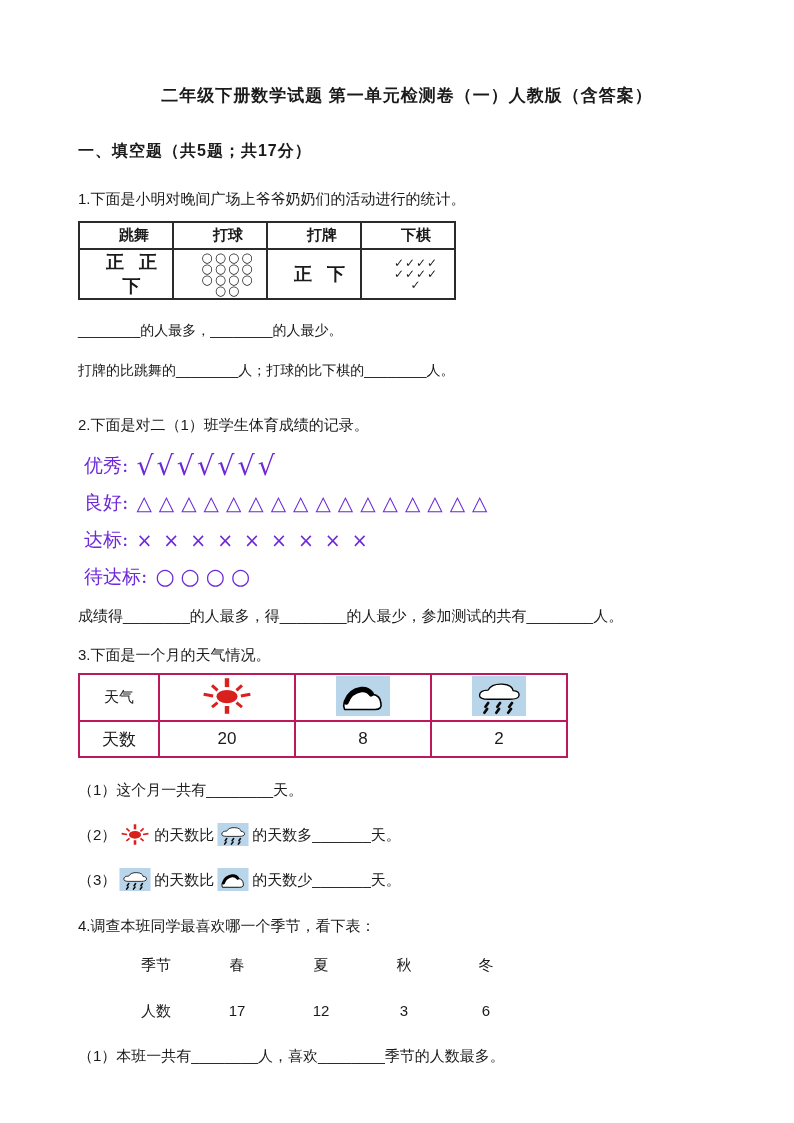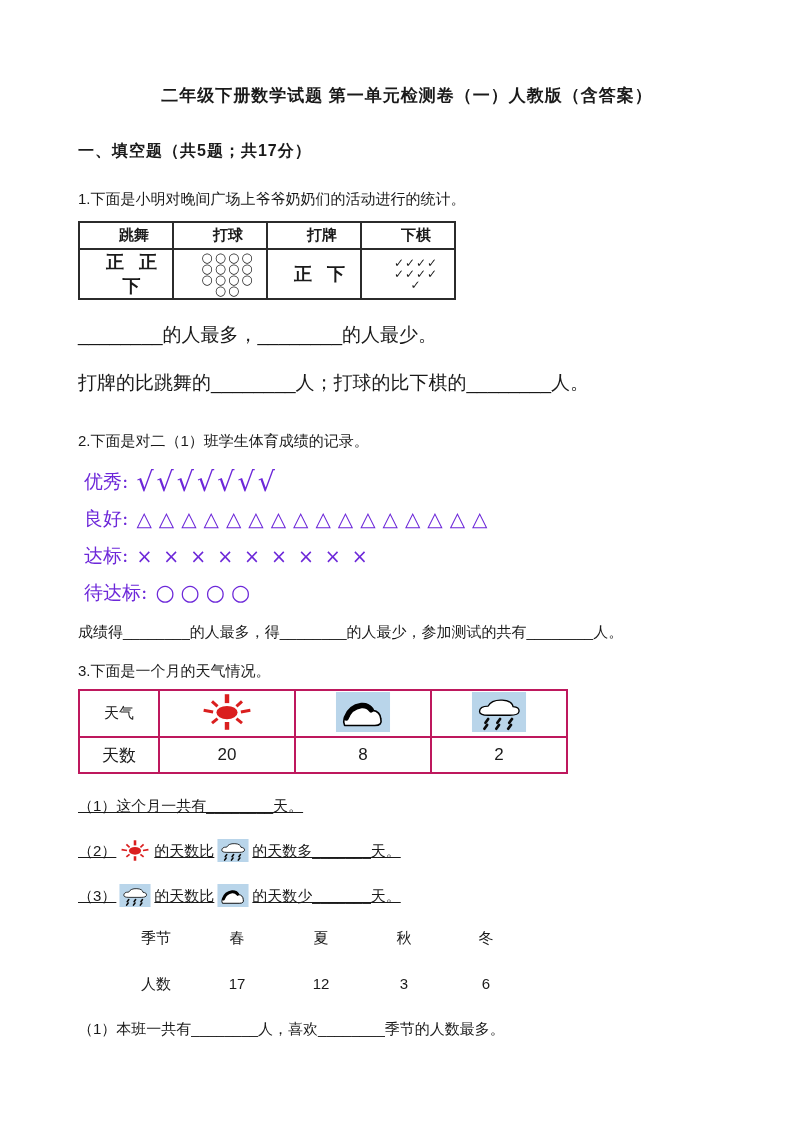--- a/index.html
+++ b/index.html
@@ -13,21 +13,21 @@
   .content { padding:0 58px 0 78px; }
 
   .doc-title {
     margin-top:84px; text-align:center;
     font-size:17px; font-weight:bold; letter-spacing:1px;
   }
   .section-heading {
     margin-top:34px; font-size:16px; font-weight:bold; letter-spacing:1px;
   }
   .prompt { margin-top:28px; font-size:15px; }
-  .blank-line { font-size:19px; }
+  .blank-line { font-size:14px; }
 
   
   .activity-table {
     margin-top:12px; border-collapse:collapse; table-layout:fixed;
     width:377px;
   }
   .activity-table th, .activity-table td {
     border:2px solid #2b2b2b; text-align:center; vertical-align:middle;
     width:94px;
     padding-left:16px;
@@ -58,21 +58,21 @@
   }
   .weather-table td {
     border:2px solid #be185d; text-align:center; vertical-align:middle;
   }
   .weather-table td.wlabel { width:80px; font-size:15px; }
   .weather-table td.wcell { width:136px; }
   .weather-table tr.icon-row td { height:47px; }
   .weather-table tr.num-row td { height:36px; font-size:17px; }
   .wicon { width:60px; height:40px; display:inline-block; }
   .wicon-sm { width:34px; height:23px; display:inline-block; vertical-align:-6px; margin:0 2px; }
-  .sub-line { margin-top:19px; font-size:15px; line-height:26px;text-decoration:underline; }
+  .sub-line { margin-top:19px; font-size:15px; line-height:26px; }
 
   
   .season-grid {
     margin-top:20px; margin-left:40px;
     display:grid; grid-template-columns:76px 86px 82px 84px 80px;
     row-gap:27px; font-size:15px;
   }
   .season-grid .c0 { text-align:center; }
   .season-grid .cc { text-align:center; }
   .q4-sub { margin-top:26px; font-size:15px; }
@@ -226,20 +226,21 @@
     </div>
 
     <div class="sub-line">
       <span>（3）</span><svg class="wicon-sm">
           <use href="#icon-rain"></use>
         </svg><span>的天数比</span><svg class="wicon-sm">
           <use href="#icon-cloud"></use>
         </svg><span>的天数少_______天。</span>
     </div>
 
+    <div class="prompt" style="margin-top:24px">4.调查本班同学最喜欢哪一个季节，看下表：</div>
 
     <div class="season-grid">
       <div class="c0">季节</div>
       <div class="cc">春</div>
       <div class="cc">夏</div>
       <div class="cc">秋</div>
       <div class="cc">冬</div>
 
       <div class="c0">人数</div>
       <div class="cc">17</div>

